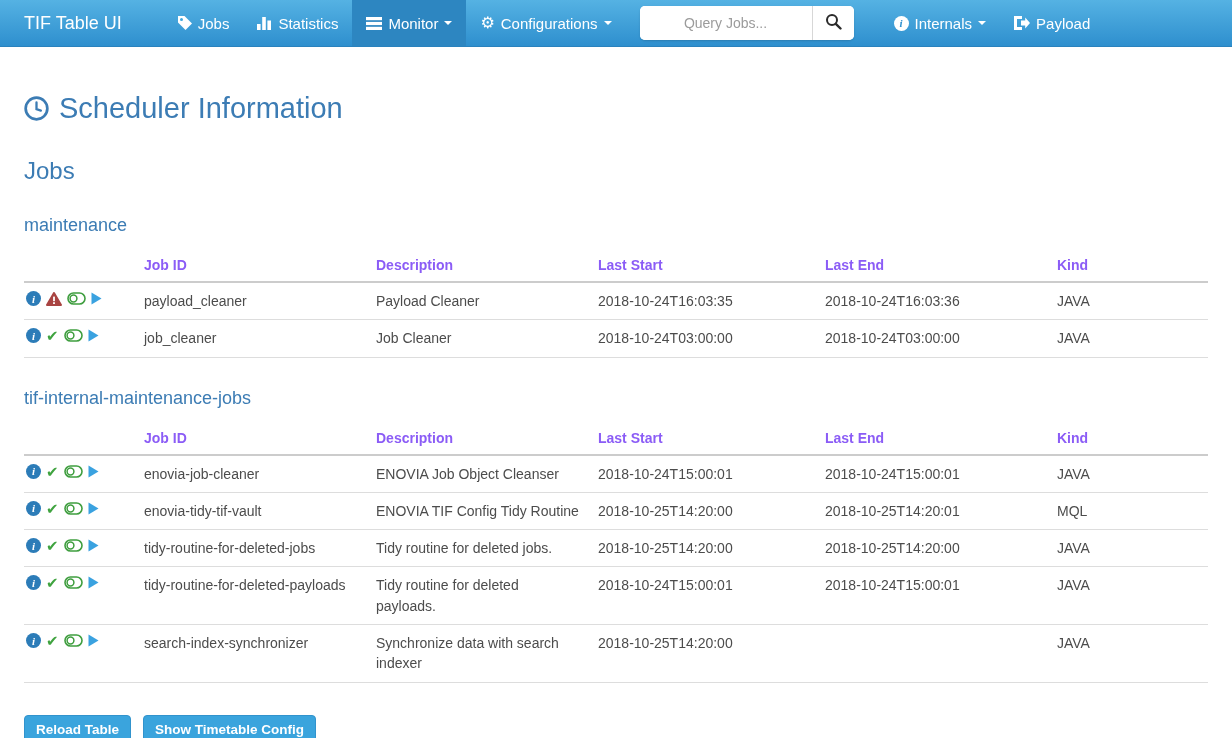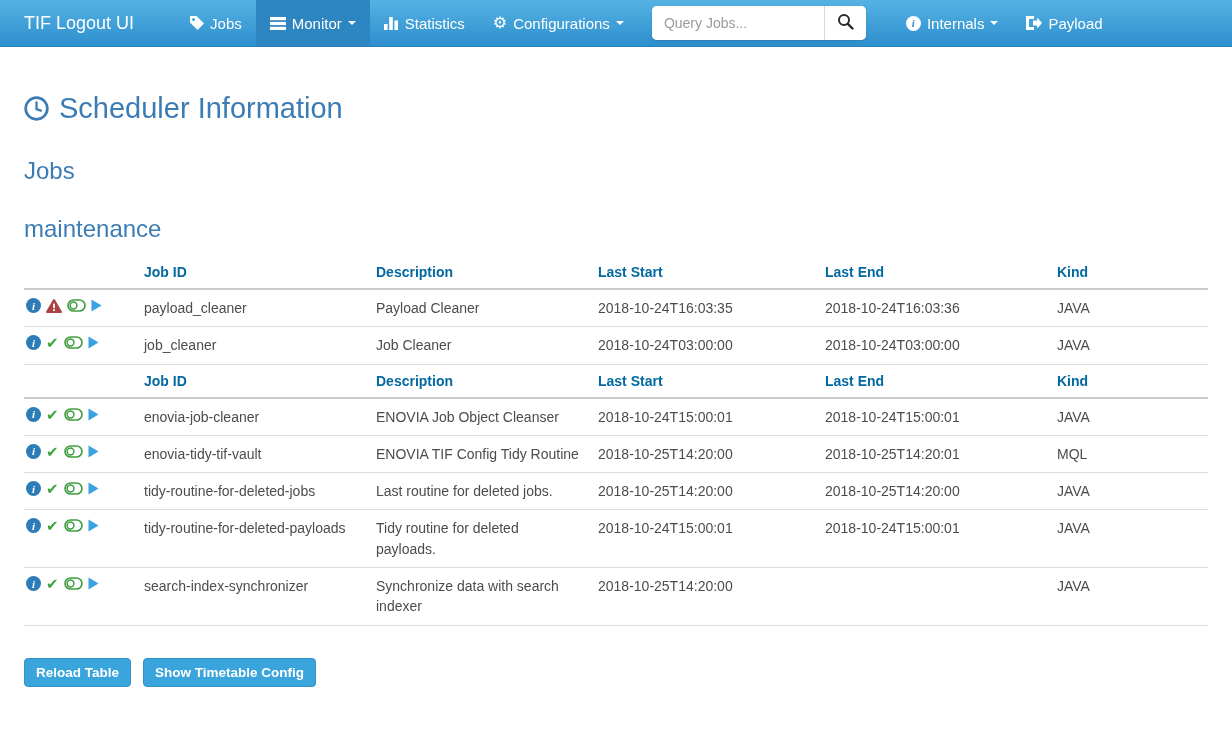--- a/index.html
+++ b/index.html
@@ -21,37 +21,37 @@
   .nav-item.active { background:#2d86c1; }
   .nic { display:inline-flex; align-items:center; margin-right:6px; }
   .caret {
     display:inline-block; margin-left:6px; width:0; height:0;
     border-left:4px solid transparent; border-right:4px solid transparent; border-top:4px solid #fff;
   }
   .search-group {
     display:flex; align-items:stretch; height:34px; margin-left:14px; border-radius:5px; overflow:hidden;
     background:#fff; box-shadow:0 1px 2px rgba(0,0,0,.15);
   }
-  .search-input { border:0; outline:none; width:172px; padding:0 12px; font-size:14px; color:#0c4a6e; font-family:inherit; }
+  .search-input { border:0; outline:none; width:172px; padding:0 12px; font-size:14px; color:#0c4a6e; font-family:inherit;text-align:center; }
   .search-input::placeholder { color:#9b9b9b; }
   .search-btn { border:0; background:#fff; border-left:1px solid #d7d7d7; width:42px; display:flex; align-items:center; justify-content:center; cursor:pointer; }
   .nav-right { display:flex; align-items:stretch; height:100%; margin-left:26px; }
   .ic-navinfo { width:15px; height:15px; border-radius:50%; background:#fff; color:#2f91d0;
     font:italic bold 11px "Liberation Serif",serif; display:inline-flex; align-items:center; justify-content:center; }
   .gear-glyph { font-family:"DejaVu Sans",sans-serif; font-size:16px; line-height:1; }
 
   
   .container { padding:0 24px; }
   .page-title { margin:45px 0 0; display:flex; align-items:center; gap:10px;
     color:#3c7cb4; font-size:29px; font-weight:400;text-align:center; }
   .section-title { margin:32px 0 0; color:#3c7cb4; font-size:24px; font-weight:400; }
-  .group-title { margin:30px 0 13px; color:#3c7cb4; font-size:24px; font-weight:400; }
+  .group-title { margin:30px 0 13px; color:#3c7cb4; font-size:18px; font-weight:400; }
 
   table.jobs { width:100%; border-collapse:collapse; table-layout:fixed; font-size:14px; }
-  table.jobs th { text-align:left; font-weight:700; color:#0369a1; padding:8px; border-bottom:2px solid #cccccc; }
+  table.jobs th { text-align:left; font-weight:700; color:#8b5cf6; padding:8px; border-bottom:2px solid #cccccc; }
   table.jobs td { padding:8px; border-bottom:1px solid #ddd; vertical-align:top; color:#4c4c4c; line-height:1.45; }
   table.jobs td.cell-actions, table.jobs th.th-actions { padding-left:2px; }
   col.c-actions { width:112px; } col.c-jobid { width:232px; } col.c-desc { width:222px; }
   col.c-start { width:227px; } col.c-end { width:232px; } col.c-kind { width:auto; }
 
   .row-icons { display:flex; align-items:center; gap:5px; }
   .ic { display:inline-flex; align-items:center; justify-content:center; line-height:1; }
   .ic-info { width:15px; height:15px; border-radius:50%; background:#2c7cb8; color:#fff;
     font:italic bold 11px "Liberation Serif",serif; cursor:pointer; }
   .ic-check { color:#3fa33f; font-size:15px; font-weight:bold; }
@@ -59,52 +59,52 @@
   .btn-row { margin-top:32px; display:flex; gap:12px; }
   .btn {
     background:#3aa4dd; border:1px solid #3193cd; color:#fff; font-family:inherit;
     font-size:13.5px; font-weight:600; padding:6px 11px; border-radius:4px; cursor:pointer;
   }
 </style>
 </head>
 <body>
 
 <div class="navbar">
-  <a class="brand">TIF Logout UI</a>
+  <a class="brand">TIF Table UI</a>
 
   <div class="nav-list">
     <div class="nav-item">
       <span class="nic">
         <svg width="14" height="14" viewBox="0 0 14 14">
             <path fill="#fff" d="M0 0 h6.5 L14 7.5 L7.5 14 L0 6.5 Z"></path>
             <circle cx="3.5" cy="3.5" r="1.5" fill="#3ea7de"></circle>
           </svg>
       </span>
       <span>Jobs</span>
+    </div>
+    <div class="nav-item">
+      <span class="nic">
+        <svg width="15" height="13" viewBox="0 0 15 13">
+            <rect x="0" y="7" width="3.6" height="6" fill="#fff"></rect>
+            <rect x="5.2" y="0" width="3.6" height="13" fill="#fff"></rect>
+            <rect x="10.4" y="3.5" width="3.6" height="9.5" fill="#fff"></rect>
+          </svg>
+      </span>
+      <span>Statistics</span>
     </div>
     <div class="nav-item active">
       <span class="nic">
         <svg width="16" height="13" viewBox="0 0 16 13">
             <rect x="0" y="0" width="16" height="3.2" fill="#fff"></rect>
             <rect x="0" y="4.9" width="16" height="3.2" fill="#fff"></rect>
             <rect x="0" y="9.8" width="16" height="3.2" fill="#fff"></rect>
           </svg>
       </span>
       <span>Monitor</span>
       <span class="caret"></span>
-    </div>
-    <div class="nav-item">
-      <span class="nic">
-        <svg width="15" height="13" viewBox="0 0 15 13">
-            <rect x="0" y="7" width="3.6" height="6" fill="#fff"></rect>
-            <rect x="5.2" y="0" width="3.6" height="13" fill="#fff"></rect>
-            <rect x="10.4" y="3.5" width="3.6" height="9.5" fill="#fff"></rect>
-          </svg>
-      </span>
-      <span>Statistics</span>
     </div>
     <div class="nav-item">
       <span class="nic gear-glyph" style="color:#fff;">⚙</span>
       <span>Configurations</span>
       <span class="caret"></span>
     </div>
   </div>
 
   <div class="search-group">
     <input class="search-input" placeholder="Query Jobs..." style="">
@@ -226,20 +226,21 @@
             <td>Job Cleaner</td>
             <td>2018-10-24T03:00:00</td>
             <td>2018-10-24T03:00:00</td>
             <td>JAVA</td>
           </tr>
         </tbody>
     </table>
   </section>
 
   <section>
+    <h3 class="group-title">tif-internal-maintenance-jobs</h3>
     <table class="jobs">
       <colgroup>
         <col class="c-actions">
           <col class="c-jobid">
           <col class="c-desc">
           <col class="c-start">
           <col class="c-end">
           <col class="c-kind">
       </colgroup>
       <thead>
@@ -313,21 +314,21 @@
                   </svg>
                 </span>
                 <span class="ic">
                   <svg width="11" height="13" viewBox="0 0 11 13">
                     <path d="M0.5 0.5 L10.5 6.5 L0.5 12.5 Z" fill="#3aa2e0"></path>
                   </svg>
                 </span>
               </span>
             </td>
             <td>tidy-routine-for-deleted-jobs</td>
-            <td>Last routine for deleted jobs.</td>
+            <td>Tidy routine for deleted jobs.</td>
             <td>2018-10-25T14:20:00</td>
             <td>2018-10-25T14:20:00</td>
             <td>JAVA</td>
           </tr>
           <tr>
             <td class="cell-actions">
               <span class="row-icons">
                 <span class="ic ic-info">i</span>
                 <span class="ic ic-check">✔</span>
                 <span class="ic">

